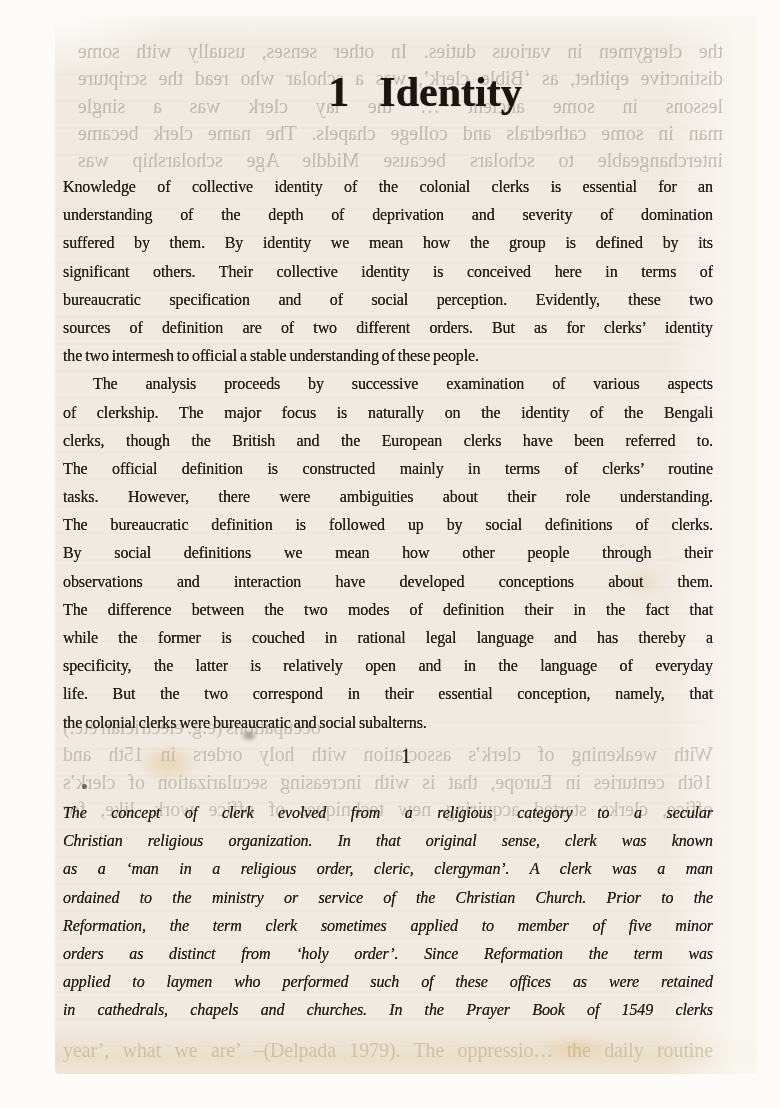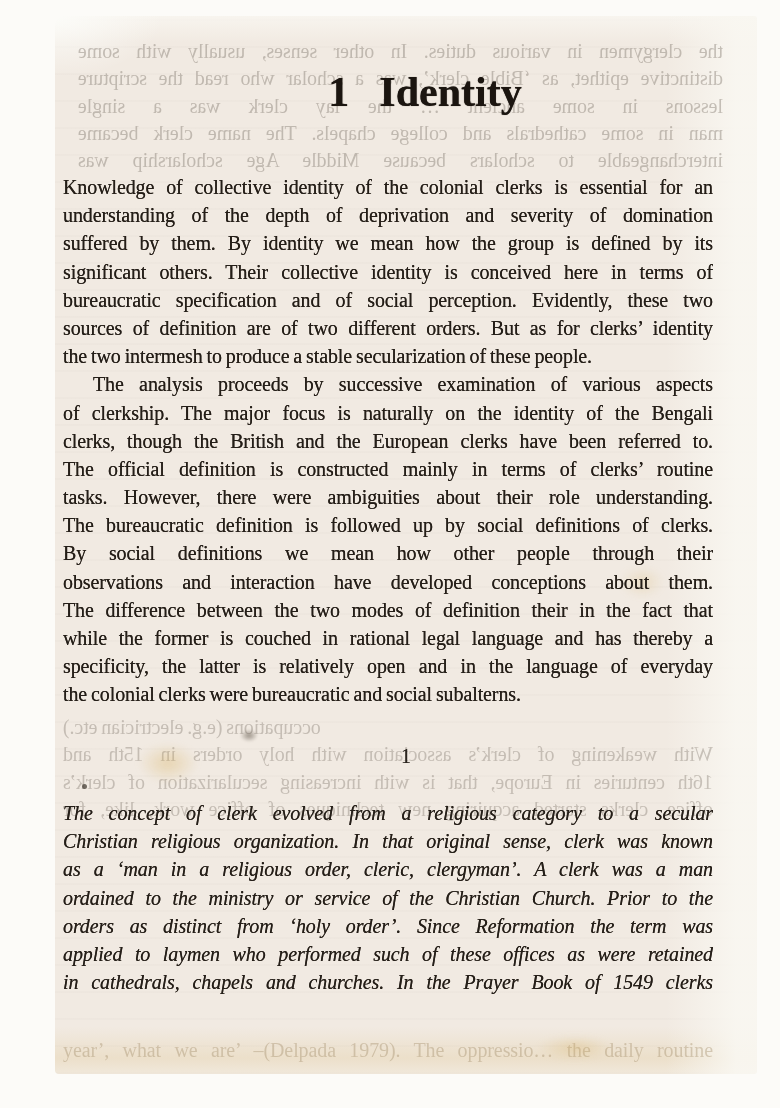--- a/index.html
+++ b/index.html
@@ -21,21 +21,21 @@
       #f1eae2;
     border-radius:12px 3px 3px 4px;
   }
   
   .jline{
     height:28.2px;line-height:28.2px;overflow:hidden;
     text-align:justify;text-align-last:justify;-moz-text-align-last:justify;
   }
   .jline.last{text-align-last:left;-moz-text-align-last:left;}
   .main-ink{
-    color:#241e18;font-size:20px;letter-spacing:-0.1px;word-spacing:-1px;
+    color:#241e18;font-size:16px;letter-spacing:-0.1px;word-spacing:-1px;
     text-shadow:0 0 .55px rgba(35,27,19,.9);
   }
   .body-text{position:absolute;left:8px;top:157px;width:650px;z-index:3;}
   .para-2 .jline:first-child{text-indent:30px;}
   .footnote-text{position:absolute;left:8px;top:783px;width:650px;z-index:3;font-style:italic;}
   
   .chapter-title{
     position:absolute;left:0;top:52px;width:100%;z-index:4;
     display:flex;justify-content:center;gap:30px;
     transform:translateX(19px);
@@ -92,52 +92,54 @@
     </div>
 
     <div class="body-text main-ink">
       <div class="para-1">
           <div class="jline">Knowledge of collective identity of the colonial clerks is essential for an</div>
           <div class="jline">understanding of the depth of deprivation and severity of domination</div>
           <div class="jline">suffered by them. By identity we mean how the group is defined by its</div>
           <div class="jline">significant others. Their collective identity is conceived here in terms of</div>
           <div class="jline">bureaucratic specification and of social perception. Evidently, these two</div>
           <div class="jline">sources of definition are of two different orders. But as for clerks’ identity</div>
-          <div class="jline last">the two intermesh to produce a stable secularization of these people.</div>
+          <div class="jline last">the two intermesh to official a stable understanding of these people.</div>
         </div>
       <div class="para-2">
           <div class="jline">The analysis proceeds by successive examination of various aspects</div>
           <div class="jline">of clerkship. The major focus is naturally on the identity of the Bengali</div>
           <div class="jline">clerks, though the British and the European clerks have been referred to.</div>
           <div class="jline">The official definition is constructed mainly in terms of clerks’ routine</div>
           <div class="jline">tasks. However, there were ambiguities about their role understanding.</div>
           <div class="jline">The bureaucratic definition is followed up by social definitions of clerks.</div>
           <div class="jline">By social definitions we mean how other people through their</div>
           <div class="jline">observations and interaction have developed conceptions about them.</div>
           <div class="jline">The difference between the two modes of definition their in the fact that</div>
           <div class="jline">while the former is couched in rational legal language and has thereby a</div>
           <div class="jline">specificity, the latter is relatively open and in the language of everyday</div>
+          <div class="jline">life. But the two correspond in their essential conception, namely, that</div>
           <div class="jline last">the colonial clerks were bureaucratic and social subalterns.</div>
         </div>
     </div>
 
     <div class="bleed mirrored bleed-middle">
         <div class="jline">occupations (e.g. electrician etc.)</div>
         <div class="jline">With weakening of clerk’s association with holy orders in 15th and</div>
         <div class="jline">16th centuries in Europe, that is with increasing secularization of clerk’s</div>
         <div class="jline">office, clerks started acquiring new techniques of office work, like, for</div>
       </div>
 
     <div class="page-number">1</div>
 
     <div class="footnote-text main-ink">
         <div class="jline">The concept of clerk evolved from a religious category to a secular</div>
         <div class="jline">Christian religious organization. In that original sense, clerk was known</div>
         <div class="jline">as a ‘man in a religious order, cleric, clergyman’. A clerk was a man</div>
         <div class="jline">ordained to the ministry or service of the Christian Church. Prior to the</div>
+        <div class="jline">Reformation, the term clerk sometimes applied to member of five minor</div>
         <div class="jline">orders as distinct from ‘holy order’. Since Reformation the term was</div>
         <div class="jline">applied to laymen who performed such of these offices as were retained</div>
         <div class="jline">in cathedrals, chapels and churches. In the Prayer Book of 1549 clerks</div>
       </div>
 
     <div class="bleed bleed-bottom">
       <div class="jline">year’, what we are’ –(Delpada 1979). The oppressio… the daily routine</div>
     </div>
 
     <div class="stain stain-yellow-1"></div>

